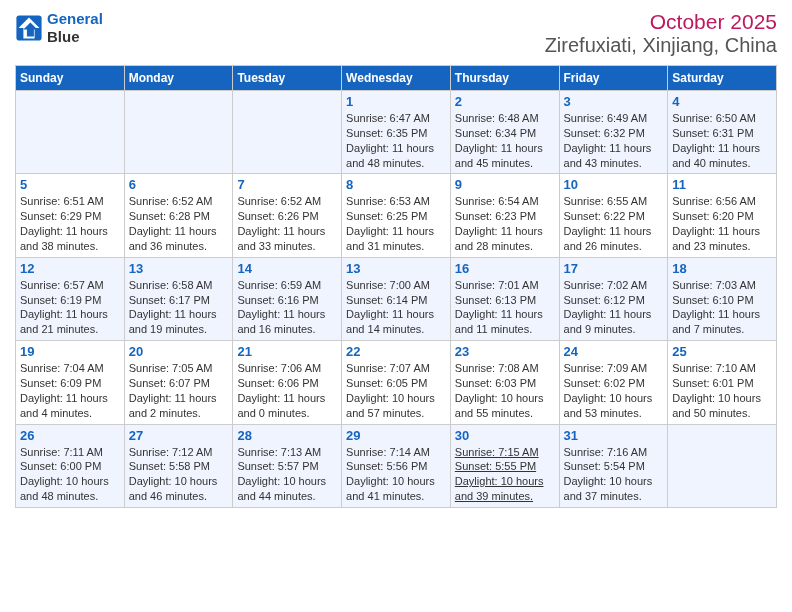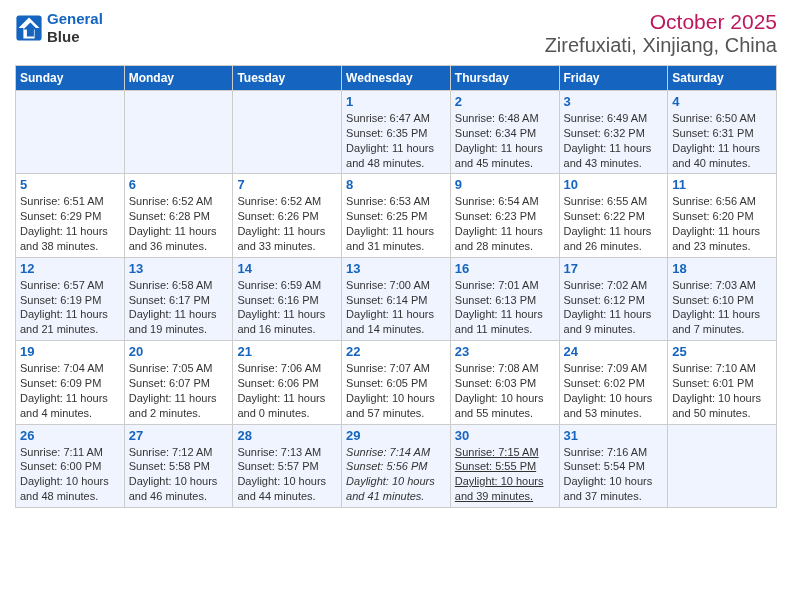--- a/index.html
+++ b/index.html
@@ -220,21 +220,21 @@
           <tr>
             <td><span class="day-num">26</span><span class="cell-text" style="white-space: pre-line;">Sunrise: 7:11 AM
 Sunset: 6:00 PM
 Daylight: 10 hours and 48 minutes.</span></td>
             <td><span class="day-num">27</span><span class="cell-text" style="white-space: pre-line;">Sunrise: 7:12 AM
 Sunset: 5:58 PM
 Daylight: 10 hours and 46 minutes.</span></td>
             <td><span class="day-num">28</span><span class="cell-text" style="white-space: pre-line;">Sunrise: 7:13 AM
 Sunset: 5:57 PM
 Daylight: 10 hours and 44 minutes.</span></td>
-            <td><span class="day-num">29</span><span class="cell-text" style="white-space: pre-line; font-style: italic;">Sunrise: 7:14 AM
+            <td><span class="day-num">29</span><span class="cell-text" style="white-space: pre-line;">Sunrise: 7:14 AM
 Sunset: 5:56 PM
 Daylight: 10 hours and 41 minutes.</span></td>
             <td><span class="day-num">30</span><span class="cell-text" style="white-space: pre-line; text-decoration: underline;">Sunrise: 7:15 AM
 Sunset: 5:55 PM
 Daylight: 10 hours and 39 minutes.</span></td>
             <td><span class="day-num">31</span><span class="cell-text" style="white-space: pre-line;">Sunrise: 7:16 AM
 Sunset: 5:54 PM
 Daylight: 10 hours and 37 minutes.</span></td>
             <td class="empty"></td>
           </tr>

